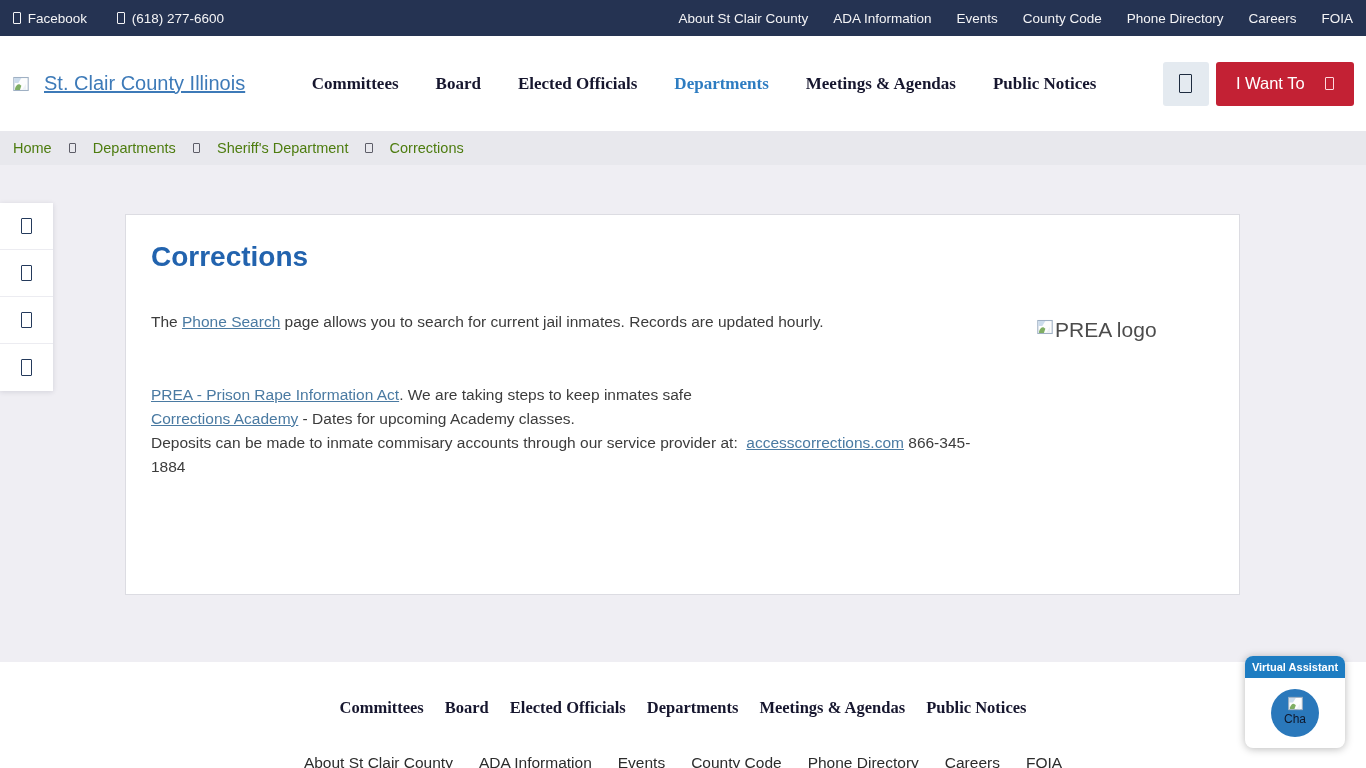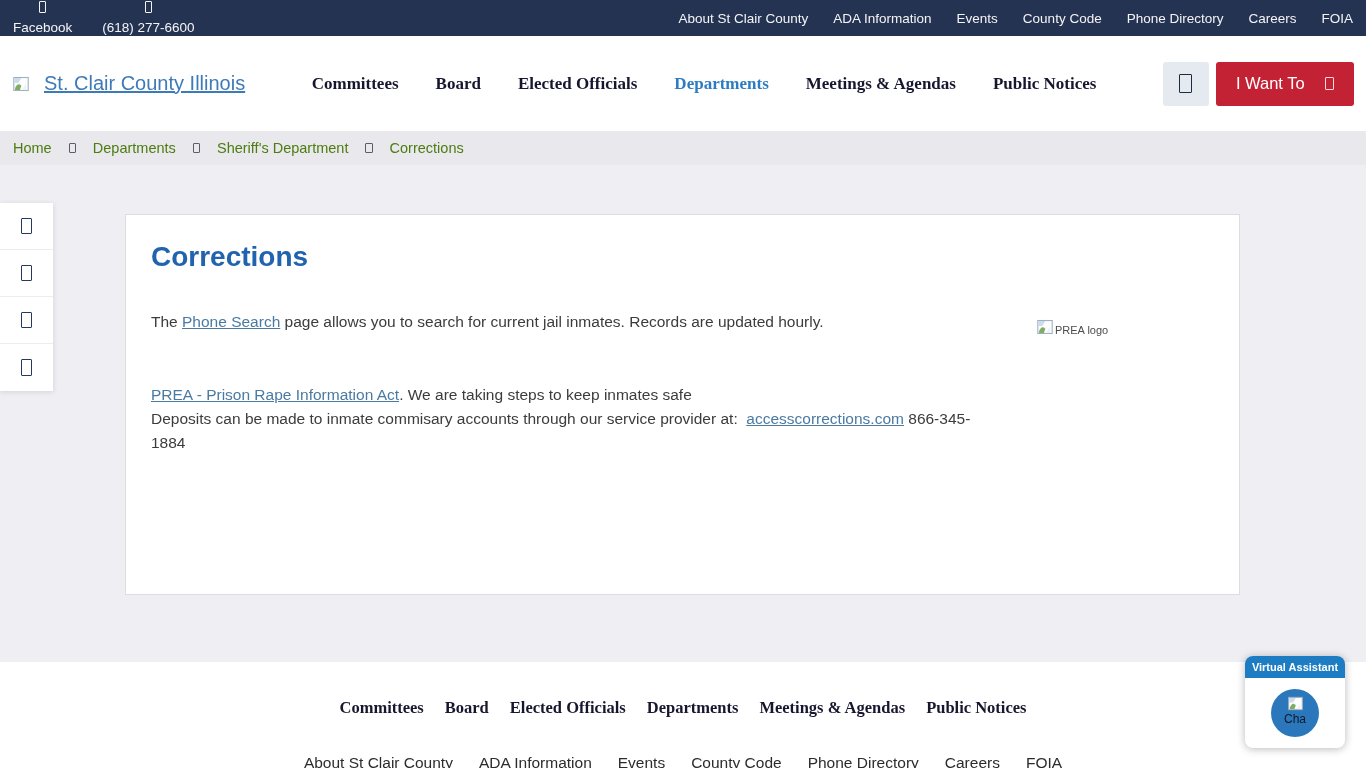--- a/index.html
+++ b/index.html
@@ -11,21 +11,21 @@
   .tofu { display:inline-block; width:.55em; height:.82em;
     border:1.5px solid currentColor; border-radius:1px; vertical-align:-.08em; }
 
   .bi { width:18px; height:18px; flex:none; }
 
   
   .topbar { height:36px; background:#253352; color:#f4f4f6; display:flex;
     align-items:center; padding:0 13px; font-size:13.5px; }
   .topbar .left { display:flex; align-items:center; gap:30px; }
   .tb-item { display:flex; align-items:center; gap:7px; color:#f4f4f6;
-    text-decoration:none;flex-direction:column; }
+    text-decoration:none; }
   .tb-item .tofu { font-size:14px; }
   .topbar .right { margin-left:auto; display:flex; gap:25px; }
   .topbar .right a { color:#f4f4f6; text-decoration:none; }
 
   
   .header { height:95px; background:#fff; display:flex; align-items:center;
     padding:0 12px; }
   .logo { display:flex; align-items:center; gap:14px; color:#3d7ab8;
     font-size:20px; text-decoration:underline; }
   .main-nav { margin:0 auto; display:flex; gap:37px;
@@ -63,21 +63,21 @@
   .side-tool .tofu { font-size:20px; }
 
   .card { position:absolute; left:125px; top:49px; width:1115px; height:381px;
     background:#fff; border:1px solid #dcdce2; }
   .page-title { position:absolute; left:25px; top:26px; font-size:28px;
     font-weight:700; color:#2263ae; }
   .intro { position:absolute; left:25px; top:98px; font-size:15.5px;
     color:#3c3c3c; }
   a.content-link { color:#4a7aa2; text-decoration:underline; }
   .prea { position:absolute; left:910px; top:103px; display:flex;
-    align-items:flex-end; gap:1px; color:#4c4c4c; font-size:11px; }
+    align-items:flex-start; gap:1px; color:#4c4c4c; font-size:21px; }
   .content-lines { position:absolute; left:25px; top:168px; width:852px;
     font-size:15.5px; color:#3c3c3c; line-height:24px; }
 
   
   .footer { height:106px; background:#fff; padding-top:36px; }
   .footer-primary { display:flex; justify-content:center; gap:21px;
     font-family:"Liberation Serif", serif; font-weight:700; font-size:16.5px; }
   .footer-primary a { color:#16162e; text-decoration:none; white-space:nowrap; }
   .footer-secondary { margin-top:36px; display:flex; justify-content:center;
     gap:26px; font-size:15.5px; }
@@ -192,20 +192,21 @@
 
     <div class="prea">
       <svg class="bi">
           <use href="#broken-img"></use>
         </svg>
       <span>PREA logo</span>
     </div>
 
     <div class="content-lines">
       <div><a class="content-link">PREA - Prison Rape Information Act</a><span>. We are taking steps to keep inmates safe</span></div>
+      <div><a class="content-link">Corrections Academy</a><span> - Dates for upcoming Academy classes.</span></div>
       <div><span>Deposits can be made to inmate commisary accounts through our service provider at:&nbsp; </span><a class="content-link">accesscorrections.com</a><span> 866-345-1884</span></div>
     </div>
   </div>
 </div>
 
 <div class="footer">
   <div class="footer-primary">
     <a>Committees</a>
     <a>Board</a>
     <a>Elected Officials</a>

